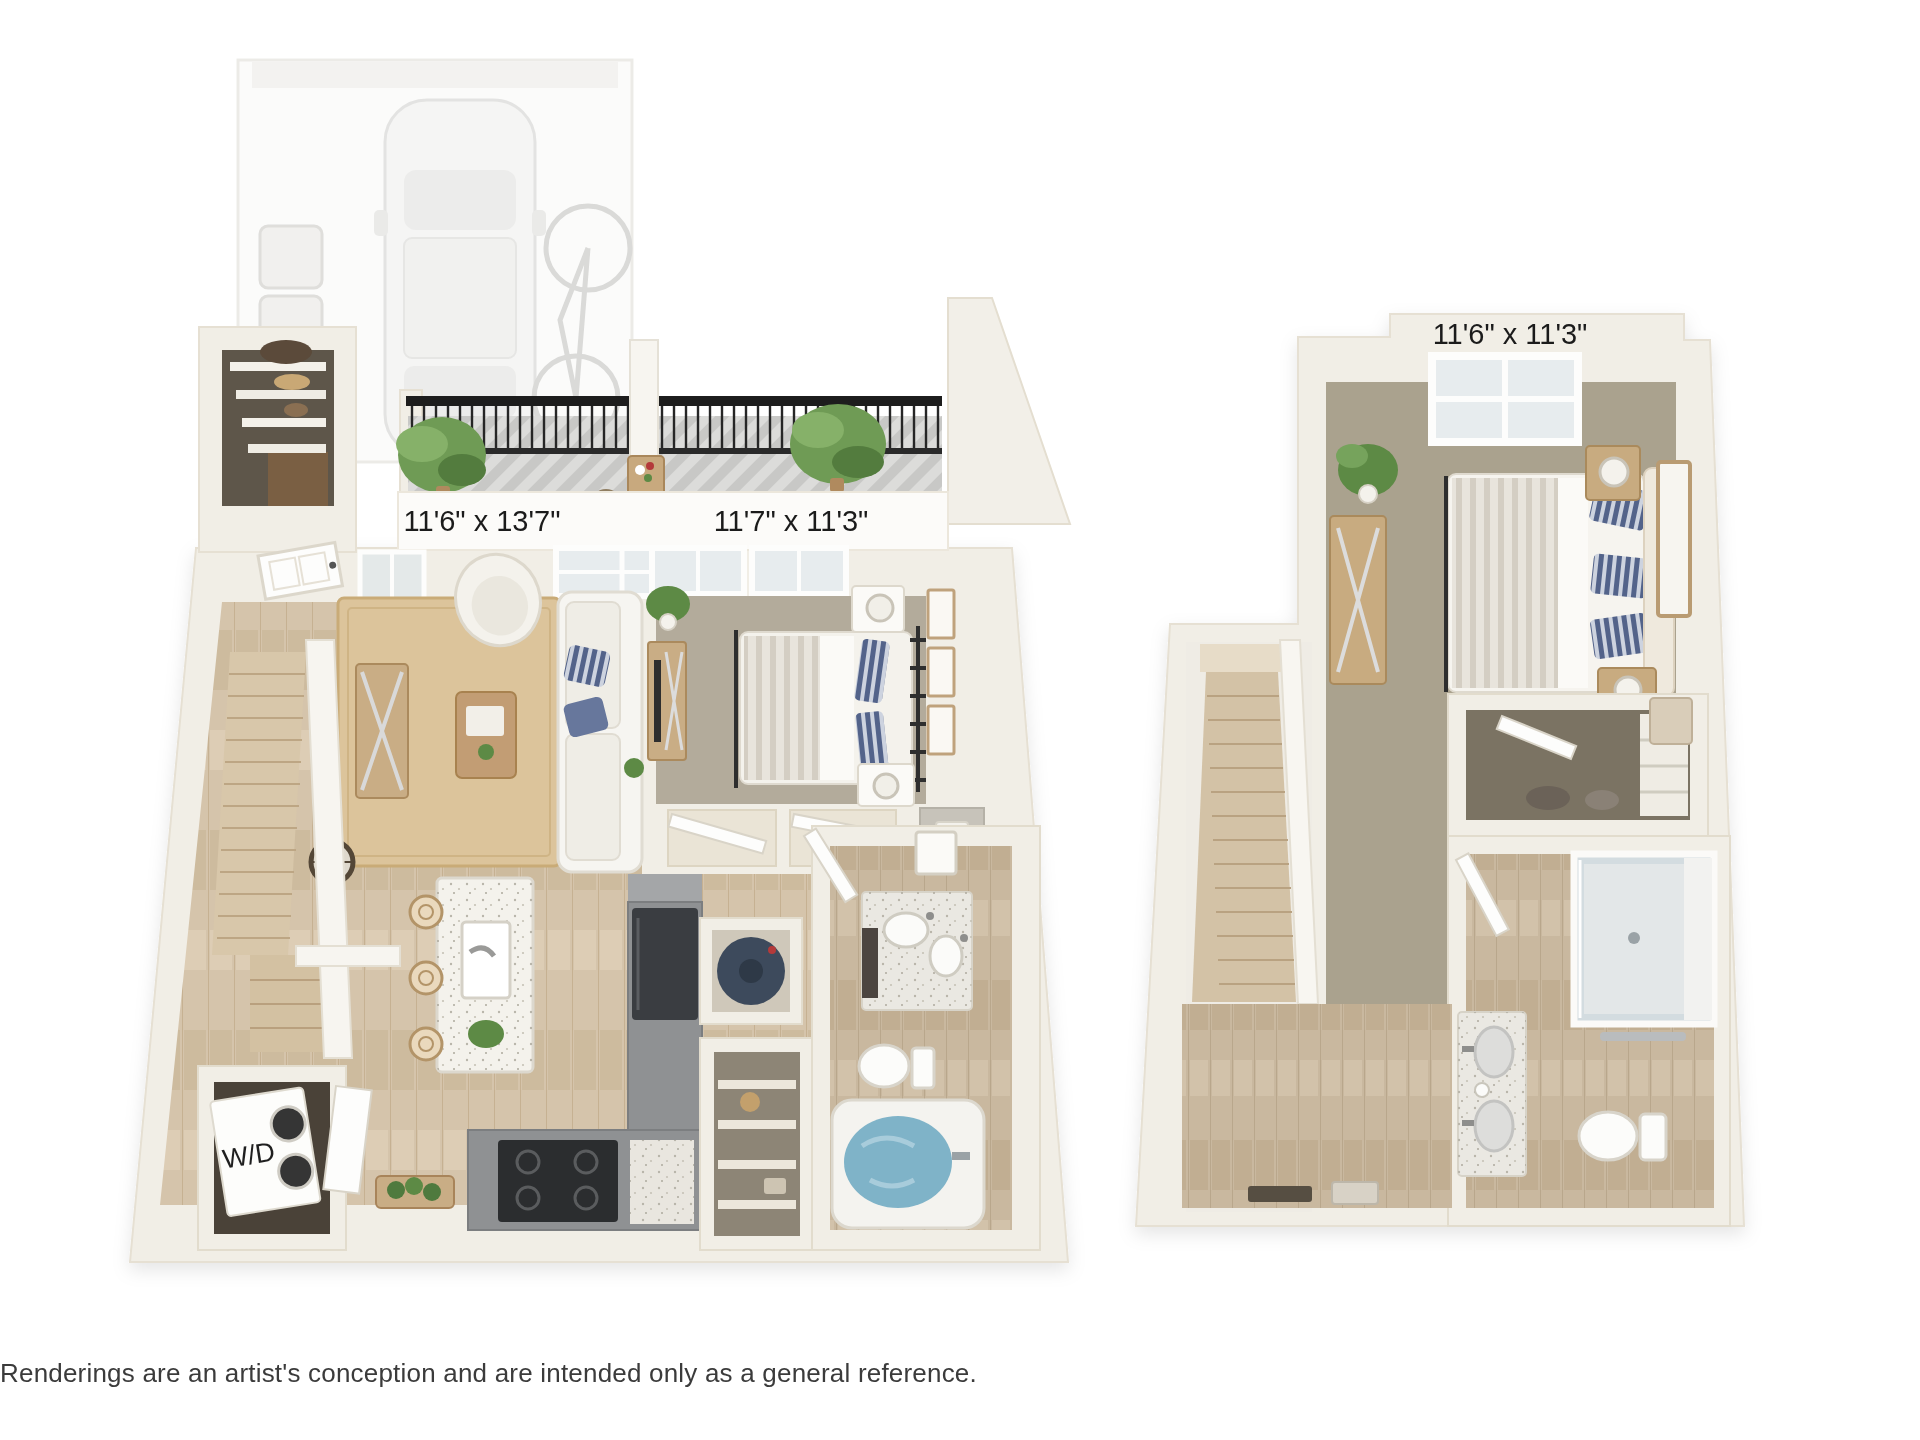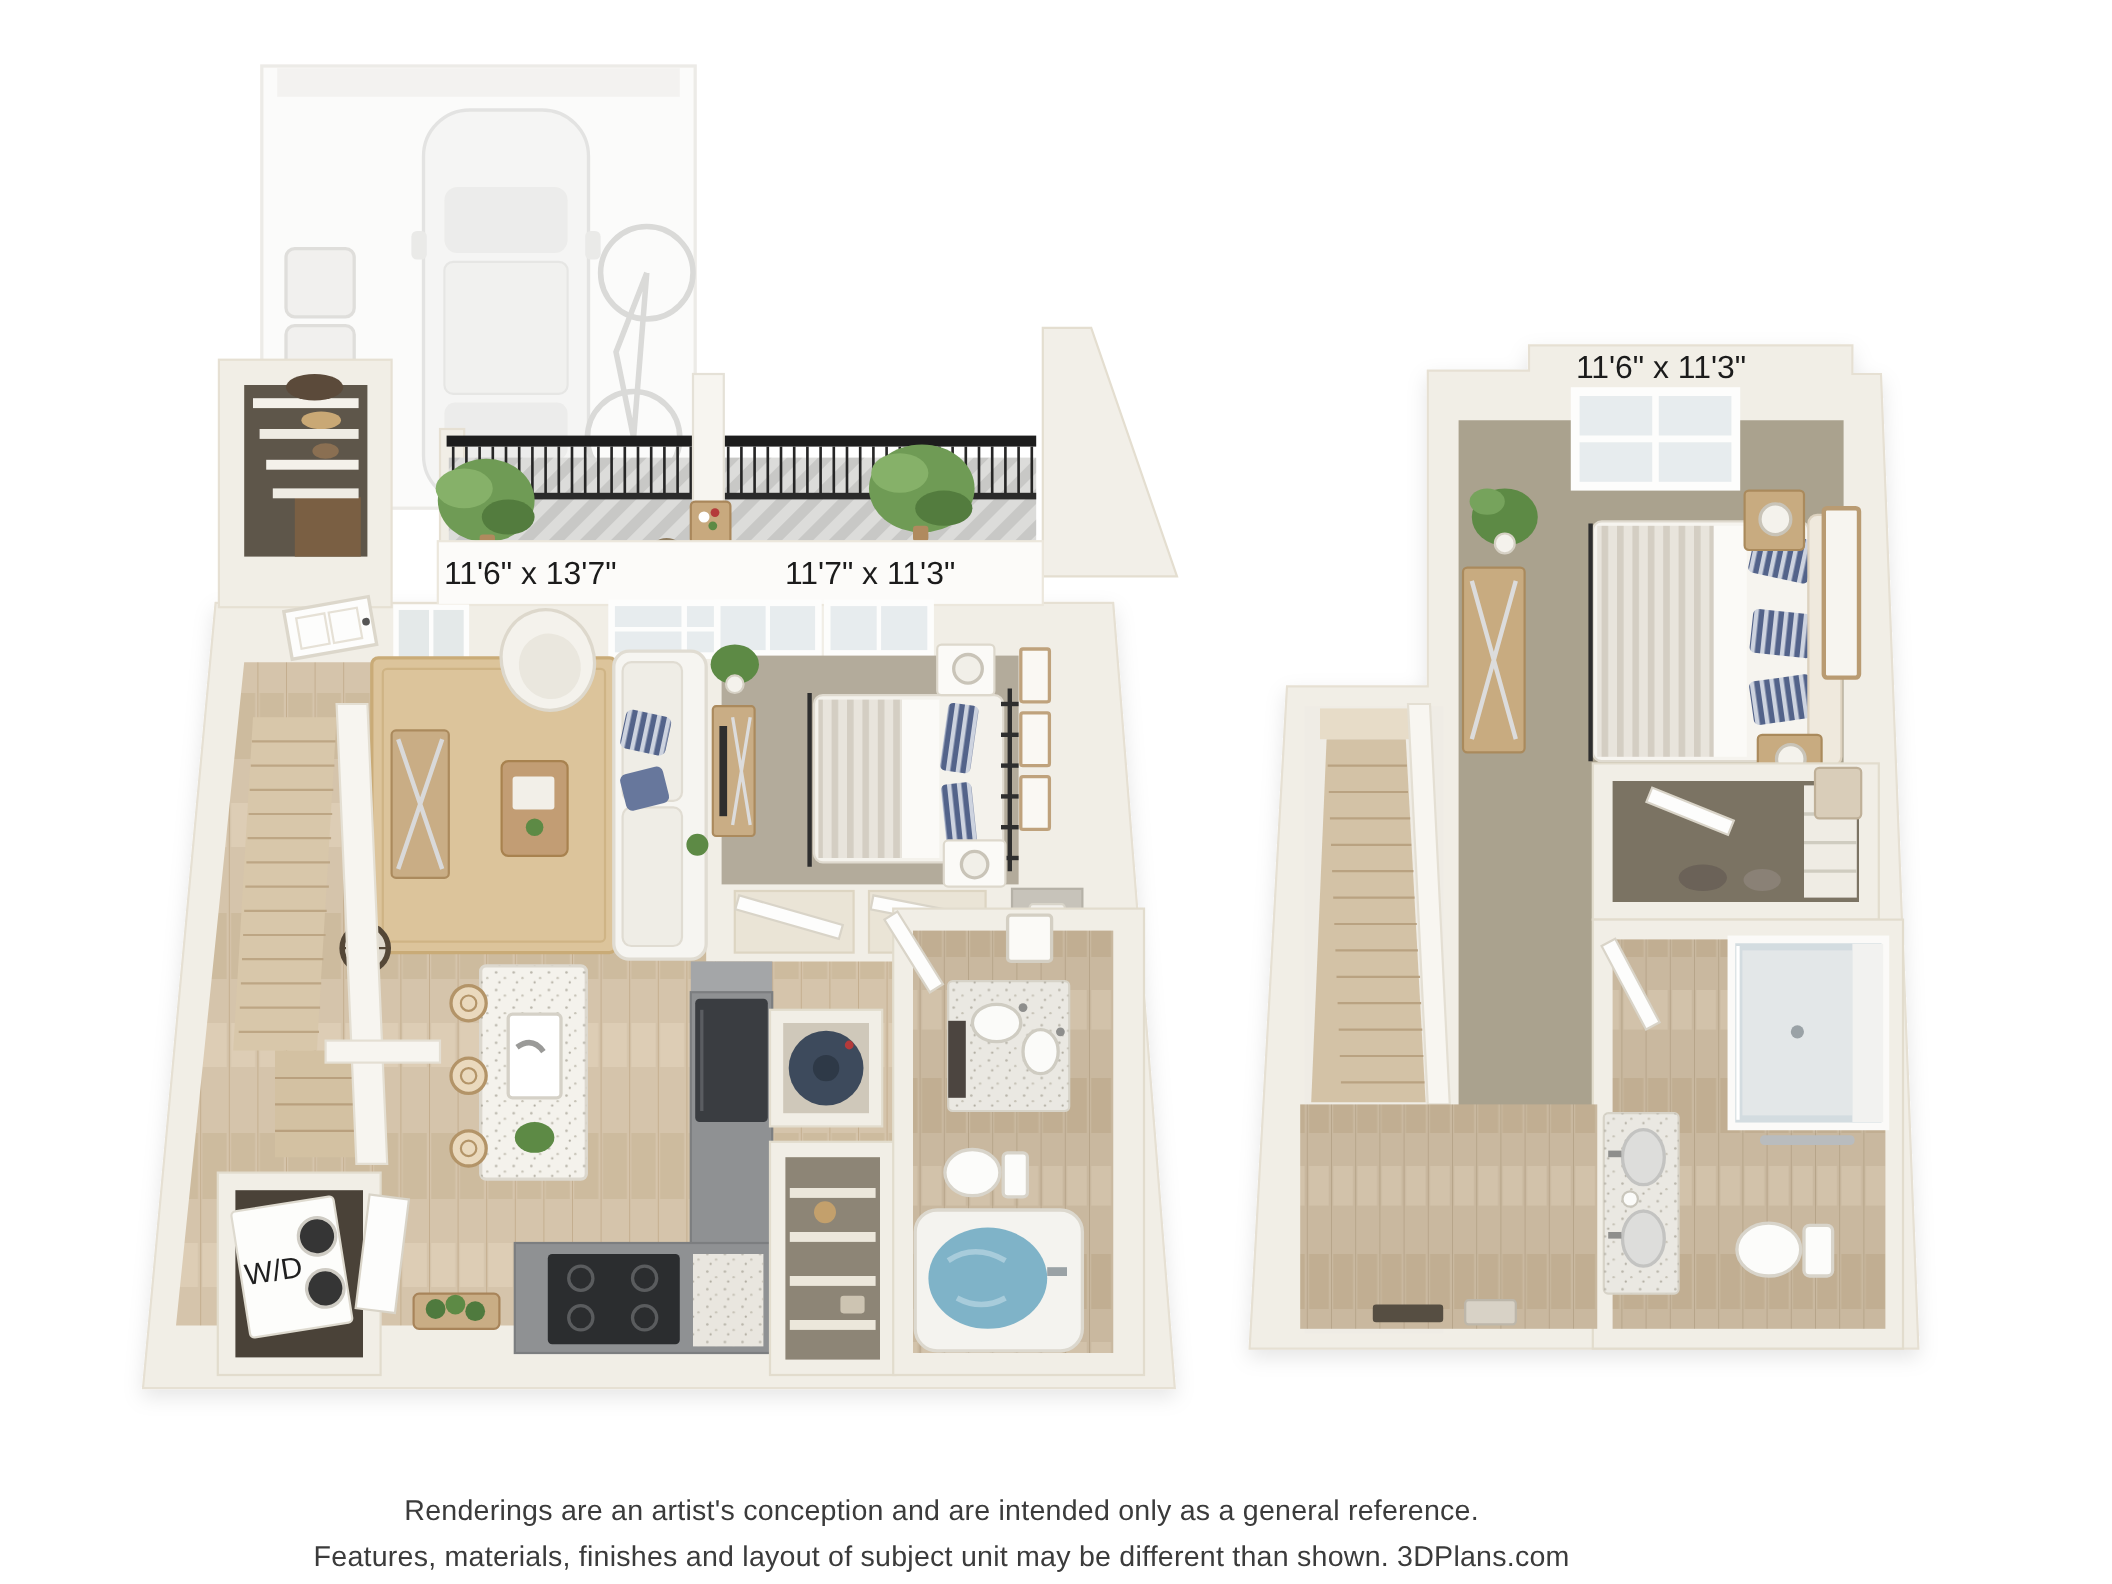--- a/index.html
+++ b/index.html
@@ -1,21 +1,21 @@
 <!DOCTYPE html>
 <html><head>
 <meta charset="utf-8">
 <style>
   html,body{margin:0;padding:0;background:#ffffff;}
   body{width:1920px;height:1440px;position:relative;font-family:"Liberation Sans",sans-serif;}
   #scene{position:absolute;left:0;top:0;width:1920px;height:1440px;}
   .dim-label{font-family:"Liberation Sans",sans-serif;font-size:29px;fill:#1b1b1b;}
   .wd-label{font-family:"Liberation Sans",sans-serif;font-size:27px;fill:#1f1f1f;}
-  .disclaimer{position:absolute;left:0;top:1352px;width:1624px;text-align:center;
-    color:#3b3b3b;font-size:26px;line-height:42px;letter-spacing:.2px;padding-left:44px;}
+  .disclaimer{position:absolute;left:0;top:1352px;width:1624px;
+    color:#3b3b3b;font-size:26px;line-height:42px;letter-spacing:.2px;}
 </style>
 </head>
 <body>
 
 <svg id="scene" viewBox="0 0 1920 1440">
   <defs>
     <pattern id="wood1" patternUnits="userSpaceOnUse" width="26" height="200">
       <rect width="26" height="200" fill="#d5c4ab"></rect>
       <line x1="0" y1="0" x2="0" y2="200" stroke="#c2ac8c" stroke-width="1.6"></line>
       <rect x="2" y="30" width="22" height="60" fill="#cdbb9e"></rect>
@@ -516,14 +516,13 @@
     <g>
       <rect x="1182" y="1004" width="270" height="204" fill="url(#wood2)"></rect>
       <rect x="1248" y="1186" width="64" height="16" rx="3" fill="#564e42"></rect>
       <rect x="1332" y="1182" width="46" height="22" rx="3" fill="#d8d2c6" stroke="#bdb7aa" stroke-width="2"></rect>
     </g>
   </g>
 </svg>
 
 <div class="disclaimer">
   <div>Renderings are an artist's conception and are intended only as a general reference.</div>
-  <div>Features, materials, finishes and layout of subject unit may be different than shown. 3DPlans.com</div>
 </div>
 
 </body></html>

